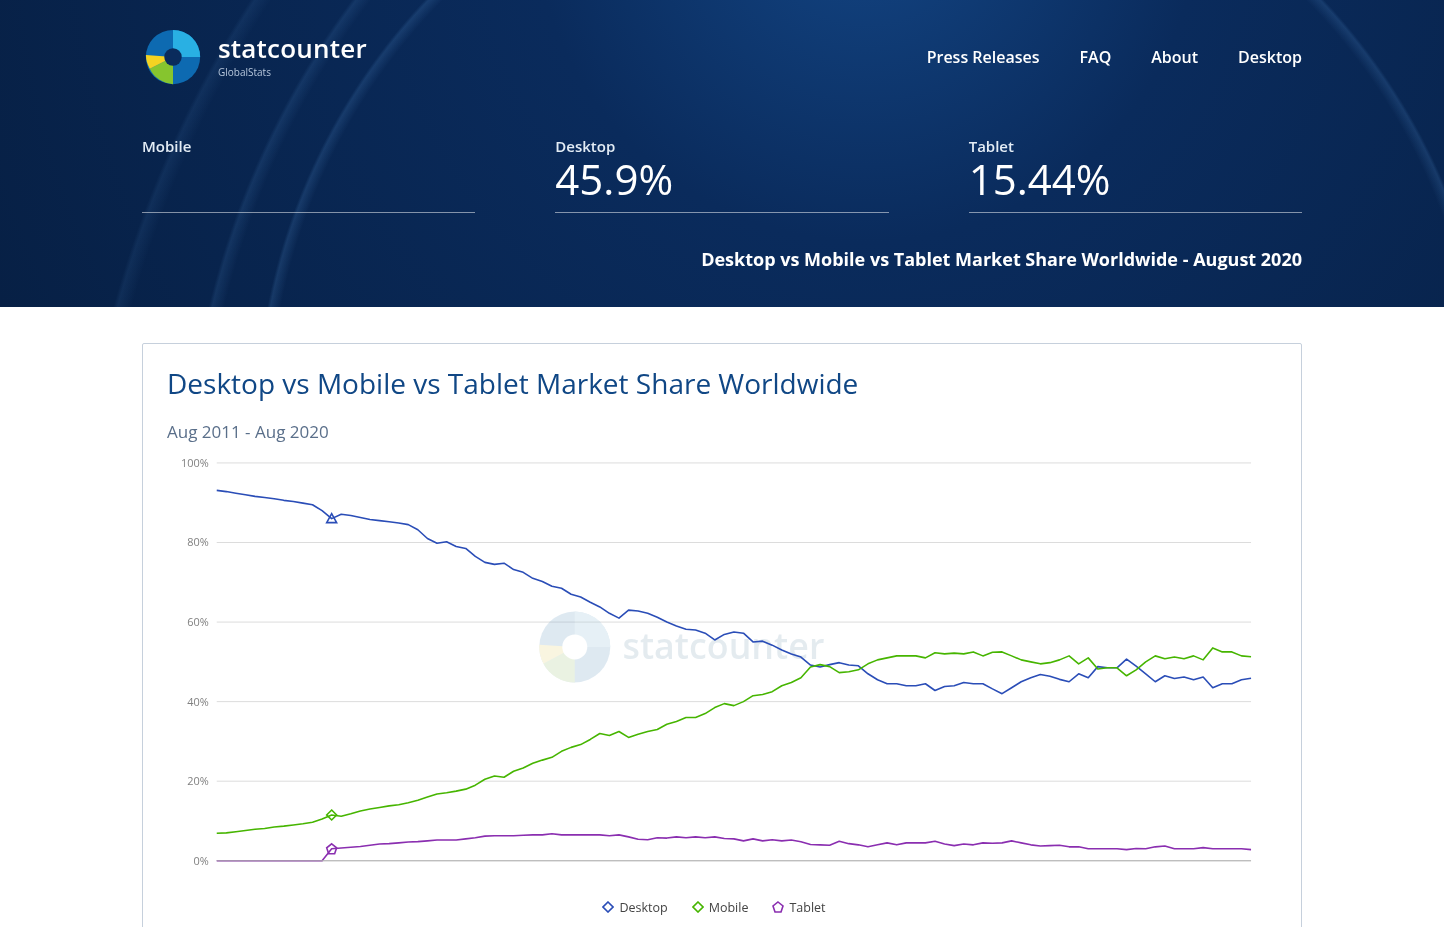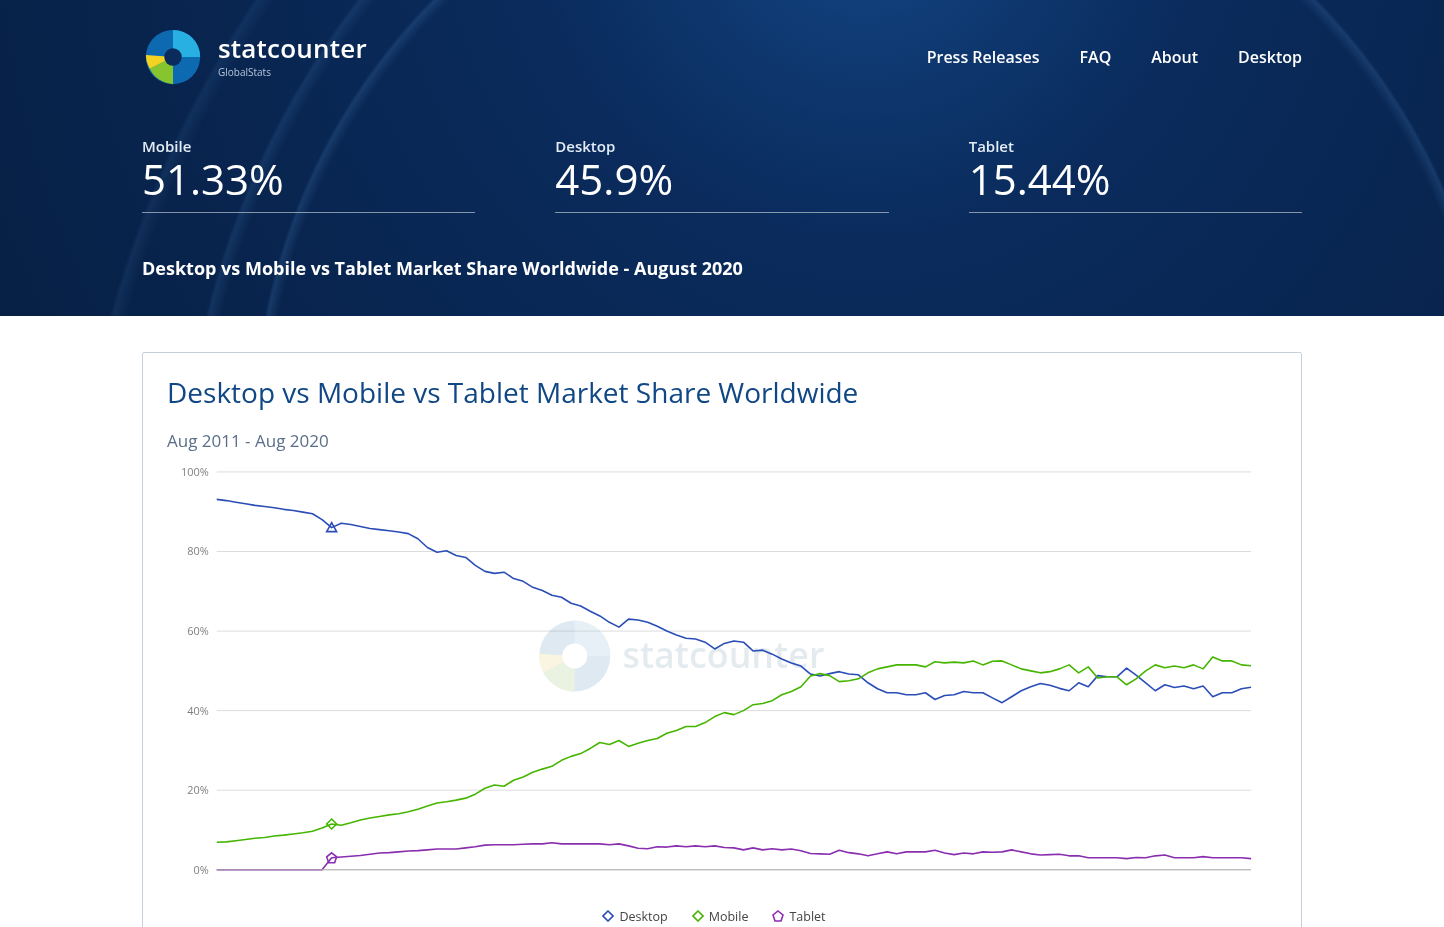--- a/index.html
+++ b/index.html
@@ -106,22 +106,22 @@
     font-weight:600;
     color:#e3ecf5;
   }
   .stat .value{
     font-size:42px;
     font-weight:400;
     color:#fff;
     line-height:1.1;
   }
   .hero-title{
-    margin-top:43px;
-    text-align:left;
+    margin-top:34px;
+    text-align:right;
     font-size:18px;
     font-weight:700;
   }
   
   .content{
     max-width:1240px;
     margin:36px auto 0 auto;
     padding:0 40px 40px 40px;
   }
   .card{
@@ -211,21 +211,20 @@
         <a>Press Releases</a>
         <a>FAQ</a>
         <a>About</a>
         <a>Desktop</a>
       </nav>
     </div>
 
     <div class="stats">
       <div class="stat">
         <div class="label">Mobile</div>
-        <div class="value">51.33%</div>
       </div>
       <div class="stat">
         <div class="label">Desktop</div>
         <div class="value">45.9%</div>
       </div>
       <div class="stat">
         <div class="label">Tablet</div>
         <div class="value">15.44%</div>
       </div>
     </div>

